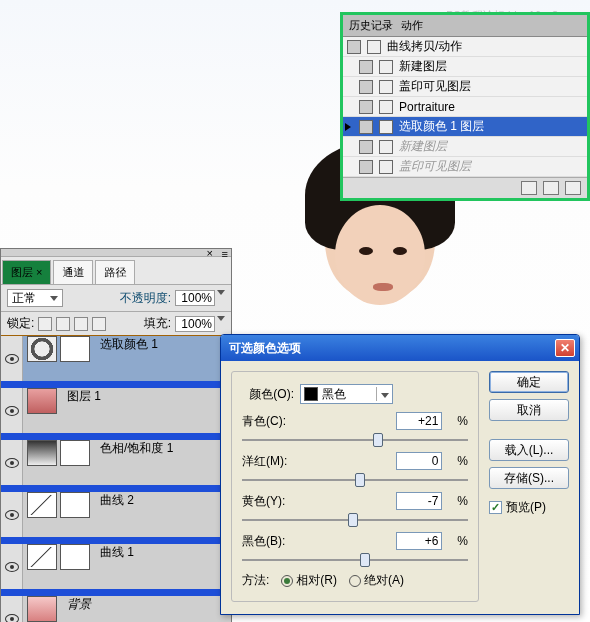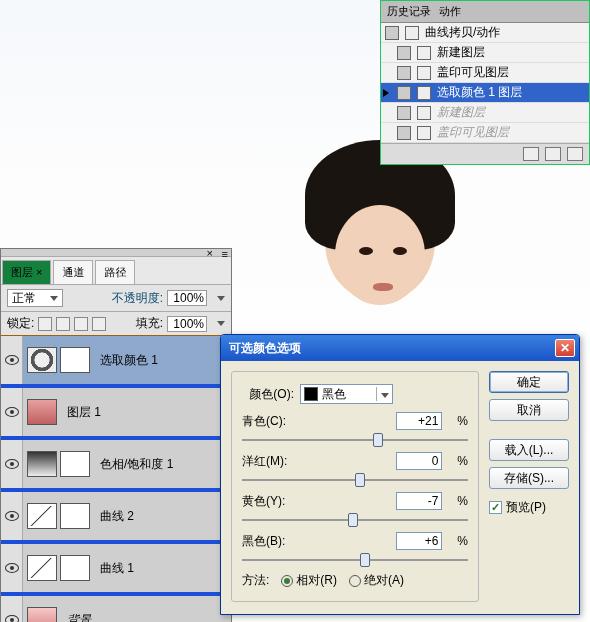--- a/index.html
+++ b/index.html
@@ -8,21 +8,21 @@
 .photo{position:absolute;left:280px;top:120px;width:200px;height:260px}
 .head{width:110px;height:130px;background:#f1d0b8;border-radius:50% 50% 45% 45%;margin:50px auto 0;position:relative}
 .hair{position:absolute;top:-30px;left:-20px;width:150px;height:110px;background:#1a1410;border-radius:60% 60% 30% 30%}
 .face{position:absolute;top:35px;left:10px;width:90px;height:100px;background:#f2d1ba;border-radius:50% 50% 50% 50%}
 .eye{position:absolute;width:14px;height:8px;background:#2a1810;border-radius:50%;top:42px}
 .eye.l{left:24px}.eye.r{left:58px}
 .mouth{position:absolute;width:20px;height:8px;background:#c07060;border-radius:40%;top:78px;left:38px}
 .watermark{position:absolute;right:8px;top:8px;color:#888;font-size:11px;opacity:.5}
 
 
-.history{position:absolute;right:0;top:0;width:210px;background:#f2f2f2;border:1px solid #22c55e}
+.history{position:absolute;right:0;top:12px;width:250px;background:#f2f2f2;border:3px solid #22c55e}
 .history-tabs{background:#bfbfbf;border-bottom:1px solid #888;padding:3px 6px;display:flex;gap:8px}
 .history-tabs span{font-size:11px}
 .history-row{display:flex;align-items:center;height:20px;padding:0 4px;gap:6px;border-bottom:1px solid #ddd}
 .history-row.sel{background:#3064c8;color:#fff}
 .history-row.dim{color:#999;font-style:italic}
 .hr-box{width:14px;height:14px;border:1px solid #666;background:#ccc;display:inline-block}
 .hr-ico{width:14px;height:14px;border:1px solid #666;background:#eee;display:inline-block}
 .history-foot{display:flex;justify-content:flex-end;gap:6px;padding:3px 6px;background:#dcdcdc;border-top:1px solid #aaa}
 .ft-ico{width:16px;height:14px;border:1px solid #777;background:#eee}
 .ptr{position:absolute;left:2px;width:8px;height:8px;display:inline-block}
@@ -32,26 +32,26 @@
 .layers{position:absolute;left:0;top:248px;width:232px;background:#e4e4e4;border:1px solid #777}
 .lp-gripbar{height:8px;background:#d0d0d0;border-bottom:1px solid #aaa;position:relative}
 .lp-x{position:absolute;right:18px;top:-2px;font-size:11px}
 .lp-mnu{position:absolute;right:3px;top:-1px;font-size:11px}
 .lp-tabs{display:flex;background:#e8e8e8;border-bottom:1px solid #aaa}
 .lp-tab{padding:4px 8px;border:1px solid #aaa;border-bottom:none;background:#f6f6f6;margin:3px 1px 0;font-size:11px}
 .lp-tab.active{background:#15803d}
 .lp-opts{display:flex;align-items:center;padding:4px 6px;gap:4px;border-bottom:1px solid #aaa}
 .lp-sel{border:1px solid #999;background:#fff;padding:1px 4px;height:18px;display:flex;align-items:center;justify-content:space-between;width:56px}
 .tri{border-left:4px solid transparent;border-right:4px solid transparent;border-top:5px solid #555;display:inline-block}
-.lp-pct{display:flex;align-items:center;gap:10px}
+.lp-pct{display:flex;gap:2px}
 .lp-pct input{width:40px;border:1px solid #999;height:16px;text-align:right;padding-right:2px}
 .lp-locks{display:flex;align-items:center;gap:4px;padding:3px 6px;border-bottom:1px solid #a16207;font-size:11px}
 .lock-ico{width:14px;height:14px;border:1px solid #888;background:#eee}
 .lp-list{background:#cfcfcf}
-.lrow{display:flex;align-items:center;height:52px;border-bottom:4px solid #1d4ed8}
+.lrow{display:flex;align-items:flex-start;height:52px;border-bottom:7px solid #1d4ed8}
 .lrow.sel{background:#8ea9cc}
 .eyecol{width:22px;height:100%;display:flex;align-items:center;justify-content:center;border-right:1px solid #aaa;background:#e0e0e0}
 .eye-ico{width:14px;height:10px;border:1px solid #333;border-radius:50%;position:relative}
 .eye-ico::after{content:"";width:4px;height:4px;background:#333;border-radius:50%;position:absolute;top:2px;left:4px}
 .thumbcol{display:flex;align-items:center;gap:3px;padding:0 4px}
 .thumb{width:30px;height:26px;border:1px solid #555;background:#fff}
 .thumb.adj{background:radial-gradient(circle,#eee 40%,#555 42%,#555 60%,#eee 62%)}
 .thumb.mask{background:#fff}
 .thumb.img{background:linear-gradient(#e8a0a0,#c06060)}
 .thumb.grad{background:linear-gradient(#333,#eee)}
@@ -120,20 +120,25 @@
       <div class="history-row" style="position: relative;">
         <span class="hr-box" style="margin-left:12px"></span>
         <span class="hr-ico"></span>
         <span>新建图层</span>
       </div>
       <div class="history-row" style="position: relative;">
         <span class="hr-box" style="margin-left:12px"></span>
         <span class="hr-ico"></span>
         <span>盖印可见图层</span>
       </div>
+      <div class="history-row" style="position: relative;">
+        <span class="hr-box" style="margin-left:12px"></span>
+        <span class="hr-ico"></span>
+        <span>Portraiture</span>
+      </div>
       <div class="history-row sel" style="position: relative;">
         <span class="ptr"></span>
         <span class="hr-box" style="margin-left:12px"></span>
         <span class="hr-ico"></span>
         <span>选取颜色 1 图层</span>
       </div>
       <div class="history-row dim" style="position: relative;">
         <span class="hr-box" style="margin-left:12px"></span>
         <span class="hr-ico"></span>
         <span>新建图层</span>

